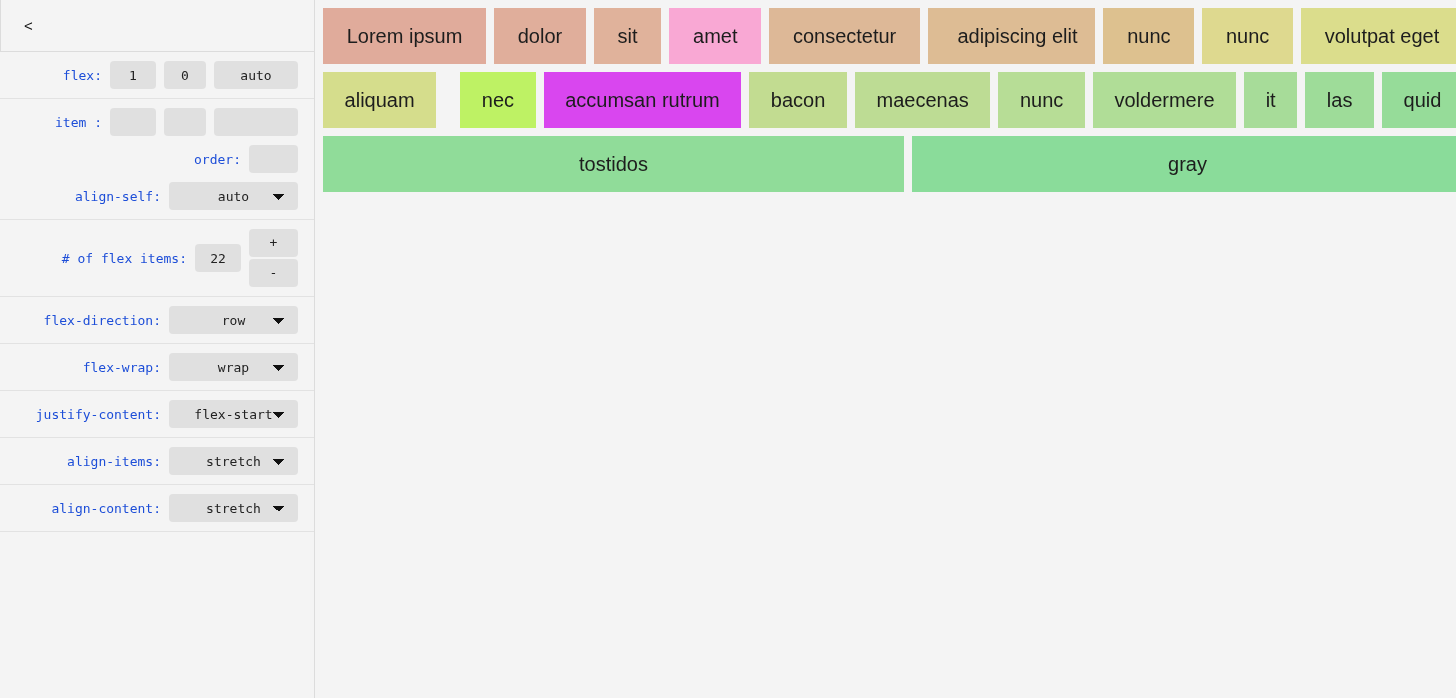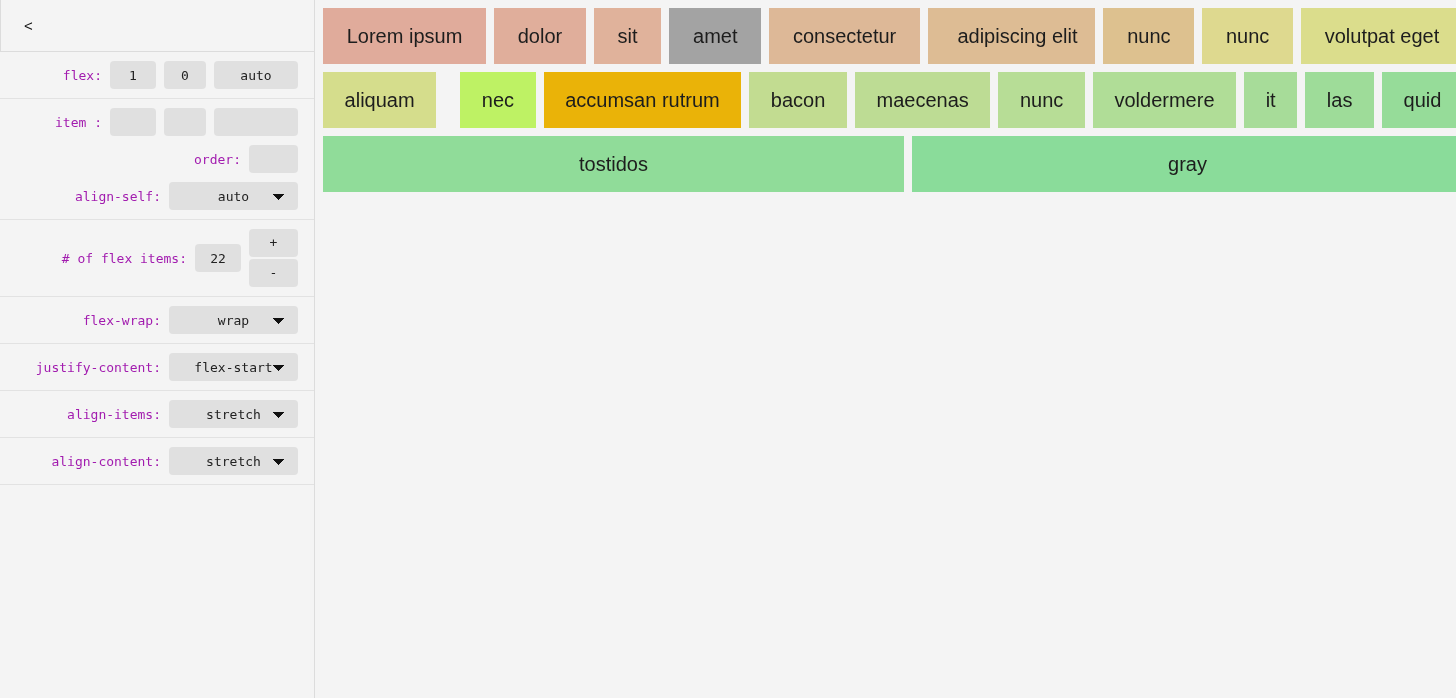--- a/index.html
+++ b/index.html
@@ -71,21 +71,21 @@
     display: flex;
     align-items: center;
     justify-content: flex-end;
     gap: 8px;
     width: 100%;
   }
 
   .ctrl-label {
     font-family: "DejaVu Sans Mono", "Liberation Mono", monospace;
     font-size: 13px;
-    color: #a21caf;
+    color: #1d4ed8;
     white-space: nowrap;
     text-align: right;
   }
 
   .fld {
     background: #e0e0e0;
     border: none;
     border-radius: 4px;
     height: 28px;
     font-family: "DejaVu Sans Mono", "Liberation Mono", monospace;
@@ -223,20 +223,26 @@
       <div class="ctrl-row">
         <span class="ctrl-label"># of flex items:</span>
         <input class="fld fld-count" value="22" style="">
         <div class="stepper">
           <button class="step-btn">+</button>
           <button class="step-btn">-</button>
         </div>
       </div>
     </div>
 
+    <div class="sb-section">
+      <div class="ctrl-row">
+        <span class="ctrl-label">flex-direction:</span>
+        <select class="sel"><option value="row">row</option><option value="row-reverse">row-reverse</option><option value="column">column</option><option value="column-reverse">column-reverse</option></select>
+      </div>
+    </div>
 
     <div class="sb-section">
       <div class="ctrl-row">
         <span class="ctrl-label">flex-wrap:</span>
         <select class="sel"><option value="nowrap">nowrap</option><option value="wrap" selected="">wrap</option><option value="wrap-reverse">wrap-reverse</option></select>
       </div>
     </div>
 
     <div class="sb-section">
       <div class="ctrl-row">
@@ -265,21 +271,21 @@
     <div id="flexbox">
         <div class="flex-item" style="background: rgb(224, 171, 155);">
           <span>Lorem ipsum</span>
         </div>
         <div class="flex-item" style="background: rgb(224, 174, 155);">
           <span>dolor</span>
         </div>
         <div class="flex-item" style="background: rgb(224, 178, 155);">
           <span>sit</span>
         </div>
-        <div class="flex-item" style="background: #a3a3a3; text-align: right;">
+        <div class="flex-item" style="background: #f9a8d4; text-align: right;">
           <span>amet</span>
         </div>
         <div class="flex-item" style="background: rgb(221, 184, 151);">
           <span>consectetur</span>
         </div>
         <div class="flex-item" style="background: rgb(221, 188, 148); justify-content: flex-end;">
           <span>adipiscing elit</span>
         </div>
         <div class="flex-item" style="background: rgb(221, 193, 143);">
           <span>nunc</span>
@@ -289,21 +295,21 @@
         </div>
         <div class="flex-item" style="background: rgb(219, 221, 140);">
           <span>volutpat eget</span>
         </div>
         <div class="flex-item" style="background: rgb(213, 221, 140);">
           <span>aliquam</span>
         </div>
         <div class="flex-item" style="background: #bef264; margin-left: 16px;">
           <span>nec</span>
         </div>
-        <div class="flex-item" style="background: #eab308;">
+        <div class="flex-item" style="background: #d946ef;">
           <span>accumsan rutrum</span>
         </div>
         <div class="flex-item" style="background: rgb(194, 220, 145);">
           <span>bacon</span>
         </div>
         <div class="flex-item" style="background: rgb(189, 220, 148);">
           <span>maecenas</span>
         </div>
         <div class="flex-item" style="background: rgb(183, 221, 150);">
           <span>nunc</span>

